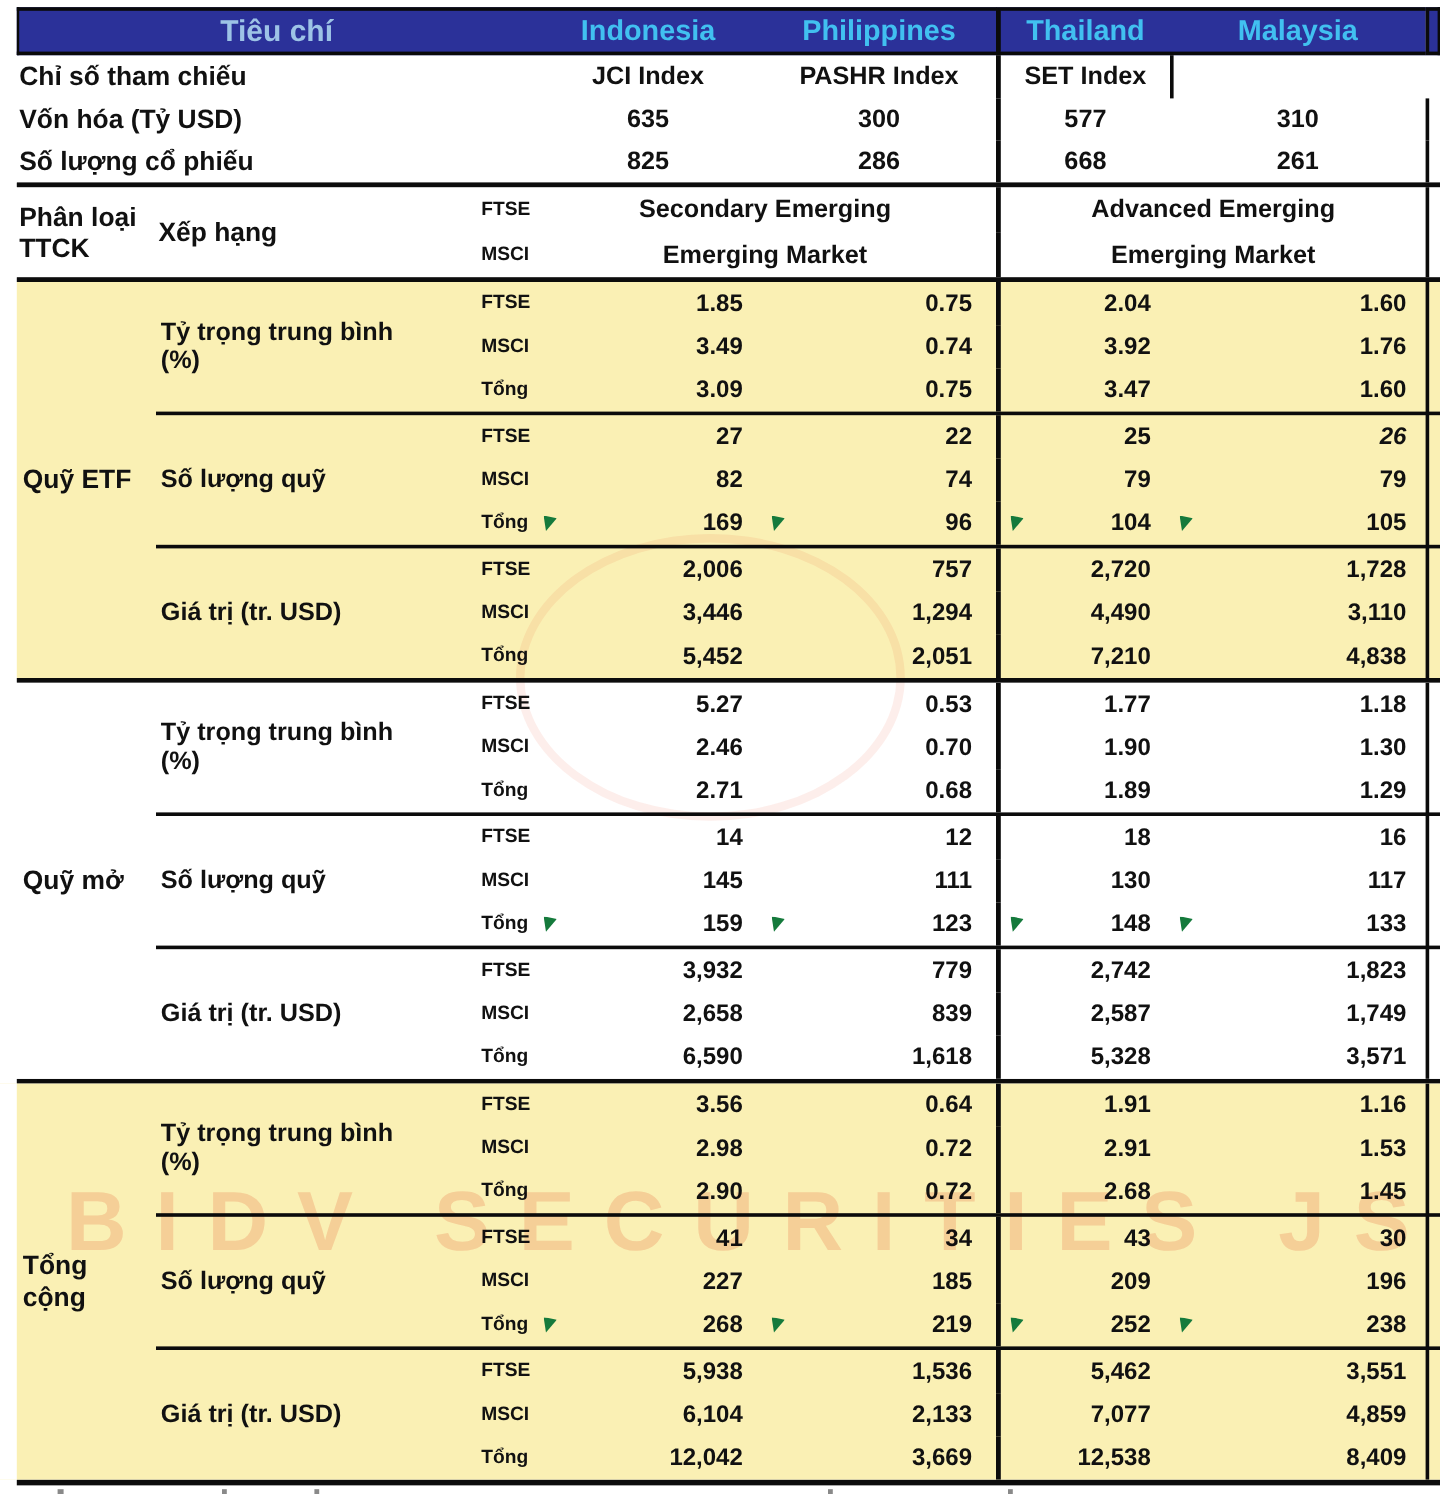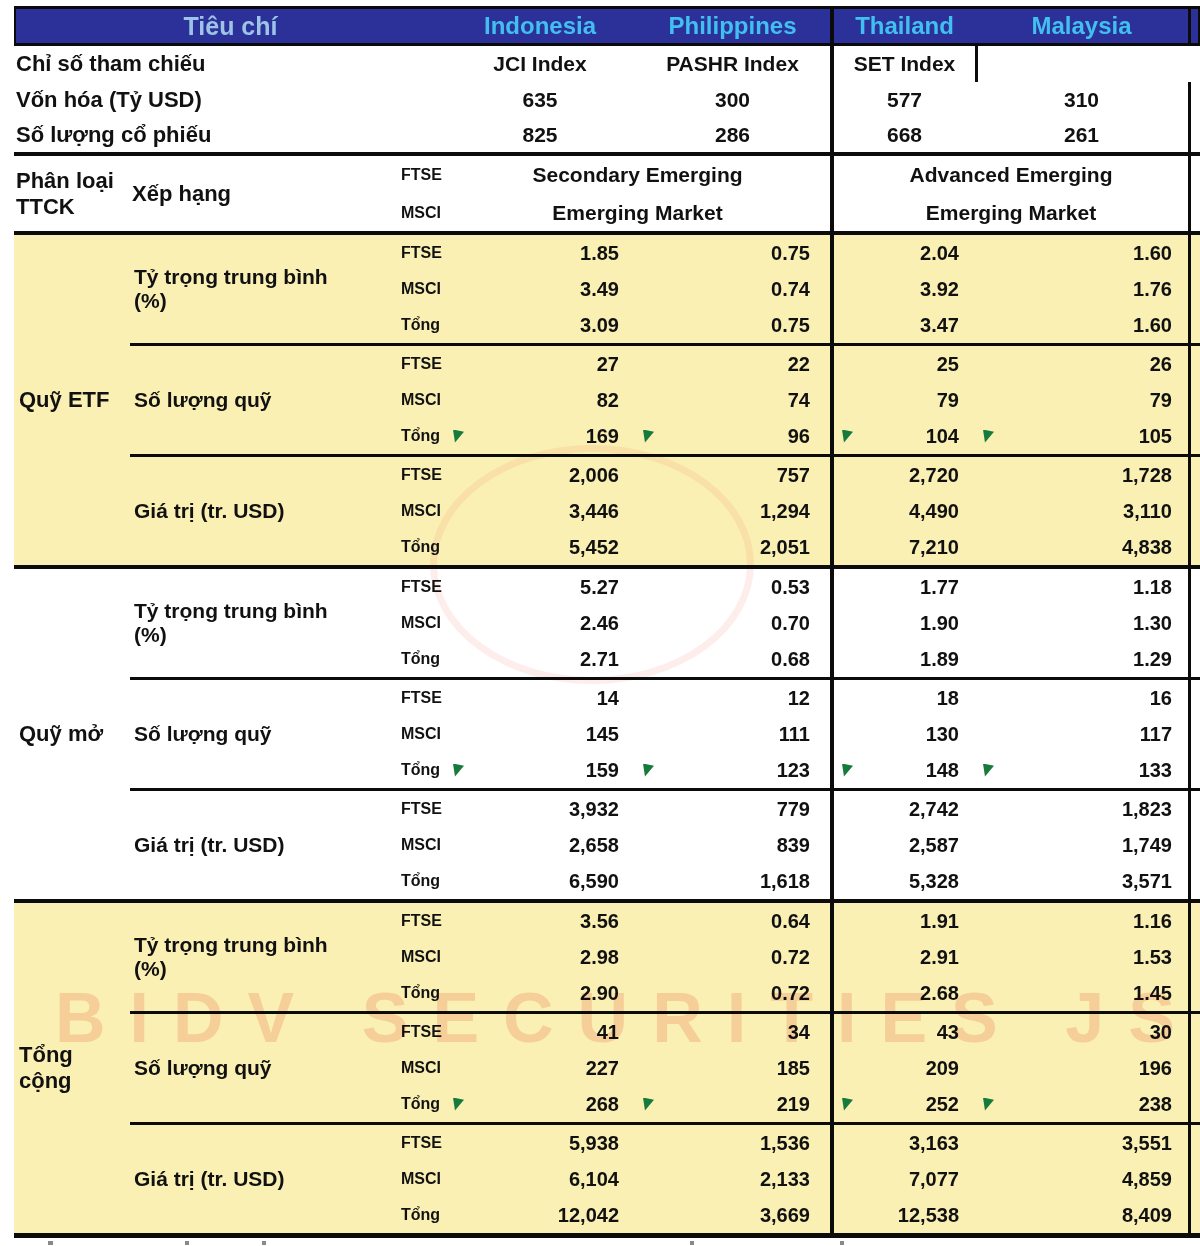--- a/index.html
+++ b/index.html
@@ -163,21 +163,21 @@
         <div class="c agency" style="grid-area: 5 / 4;">FTSE</div>
         <div class="c val v1" style="grid-area: 5 / 5;">
           <span>27</span>
         </div>
         <div class="c val v2" style="grid-area: 5 / 6;">
           <span>22</span>
         </div>
         <div class="c val v3 thai" style="grid-area: 5 / 7;">
           <span>25</span>
         </div>
-        <div class="c val v4" style="grid-area: 5 / 8;">
+        <div class="c val v4" style="grid-area: 5 / 8; font-style: italic;">
           <span>26</span>
         </div>
         <div class="c agency" style="grid-area: 6 / 4;">MSCI</div>
         <div class="c val v1" style="grid-area: 6 / 5;">
           <span>82</span>
         </div>
         <div class="c val v2" style="grid-area: 6 / 6; align-items: center;">
           <span>74</span>
         </div>
         <div class="c val v3 thai" style="grid-area: 6 / 7;">
@@ -470,21 +470,21 @@
         <div class="sep" style="grid-area: 8 / 3 / auto / -1;"></div>
         <div class="c glabel" style="grid-area: 9 / 3 / 12;">Giá trị (tr. USD)</div>
         <div class="c agency" style="grid-area: 9 / 4;">FTSE</div>
         <div class="c val v1" style="grid-area: 9 / 5;">
           <span>5,938</span>
         </div>
         <div class="c val v2" style="grid-area: 9 / 6;">
           <span>1,536</span>
         </div>
         <div class="c val v3 thai" style="grid-area: 9 / 7;">
-          <span>3,163</span>
+          <span>5,462</span>
         </div>
         <div class="c val v4" style="grid-area: 9 / 8;">
           <span>3,551</span>
         </div>
         <div class="c agency" style="grid-area: 10 / 4;">MSCI</div>
         <div class="c val v1" style="grid-area: 10 / 5;">
           <span>6,104</span>
         </div>
         <div class="c val v2" style="grid-area: 10 / 6;">
           <span>2,133</span>

